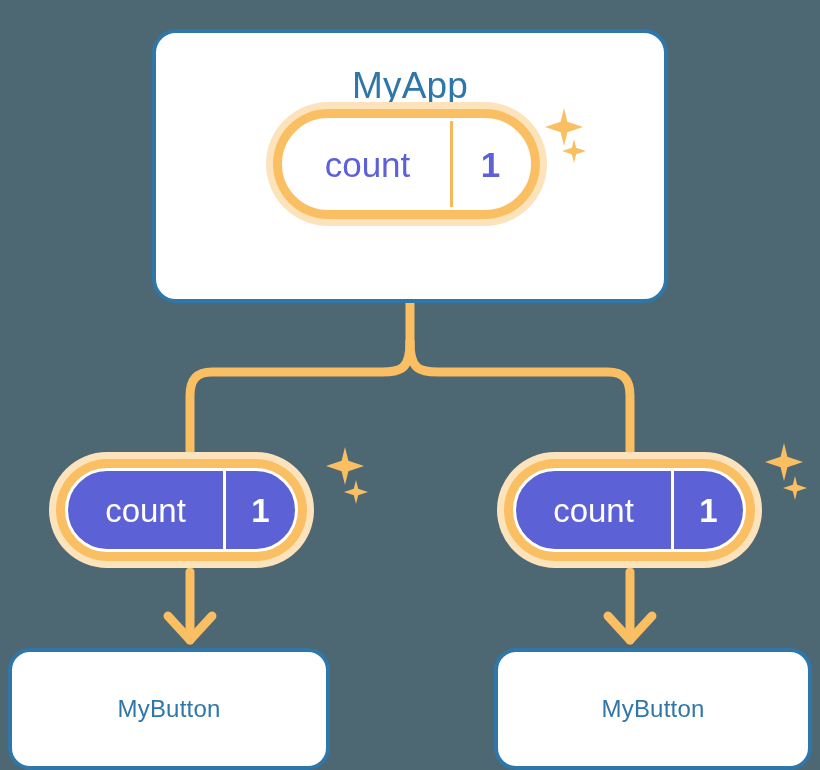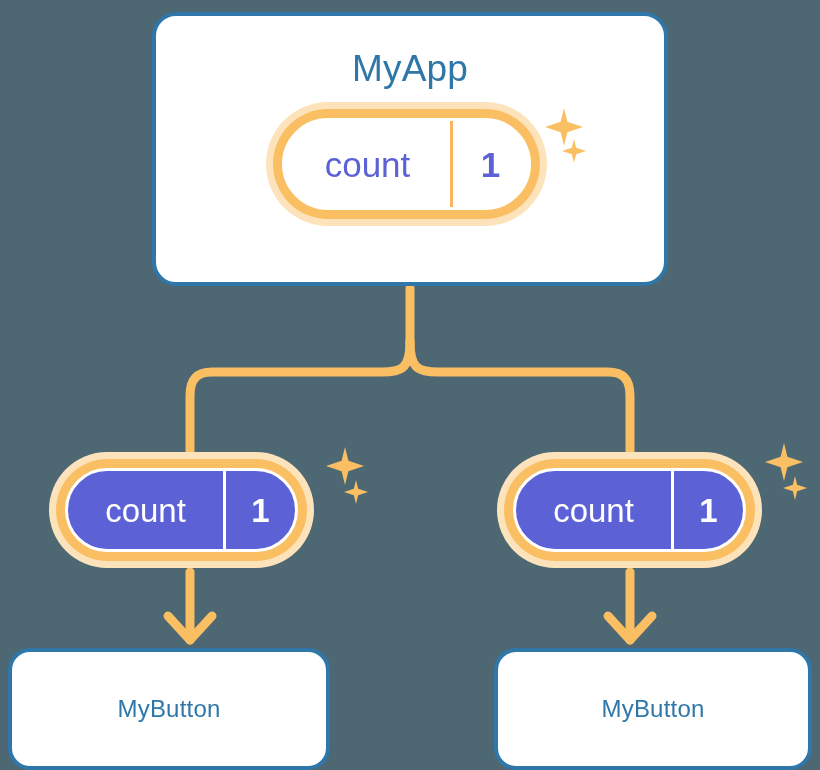--- a/index.html
+++ b/index.html
@@ -35,21 +35,21 @@
     color: #2e77a8;
     font-size: 37px;
     font-weight: 500;
     letter-spacing: 0.2px;
     line-height: 1;
     white-space: nowrap;
   }
 
   #card-app {
     left: 152px;
-    top: 12px;
+    top: 29px;
     width: 516px;
     height: 274px;
     border-radius: 24px;
     padding-top: 34px;
   }
   #card-btn-left {
     left: 8px;
     top: 648px;
     width: 322px;
     height: 122px;

